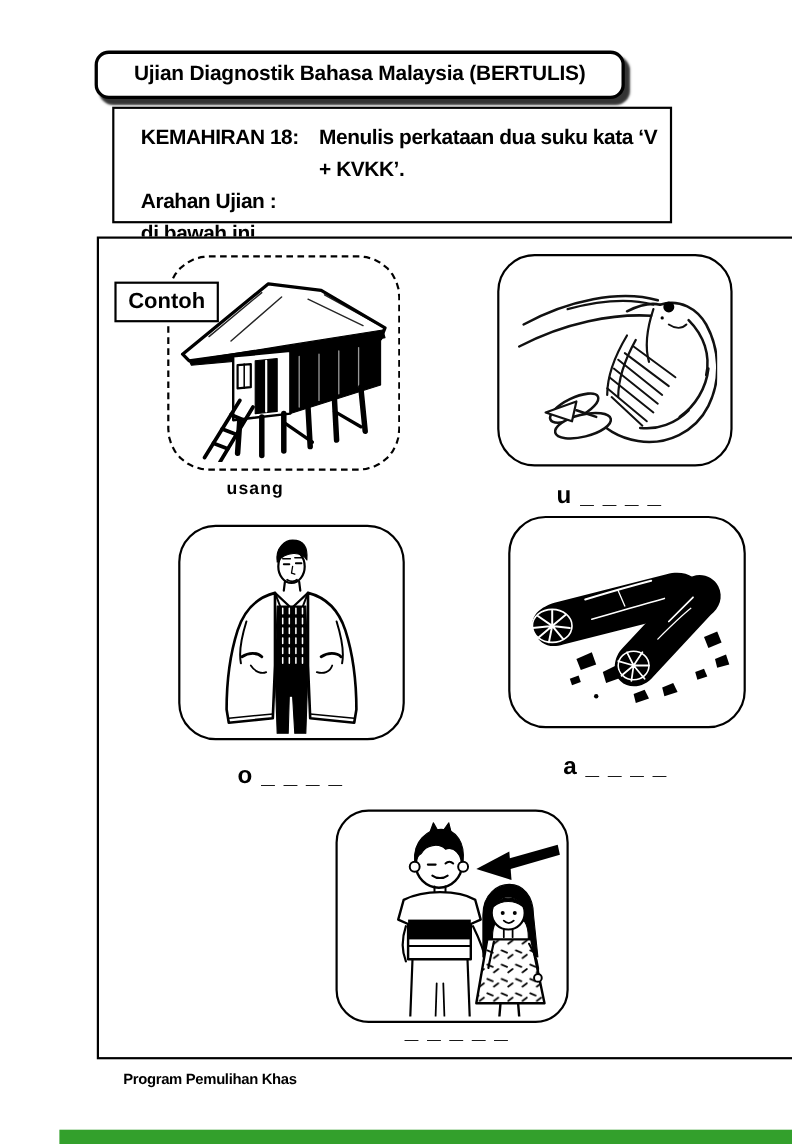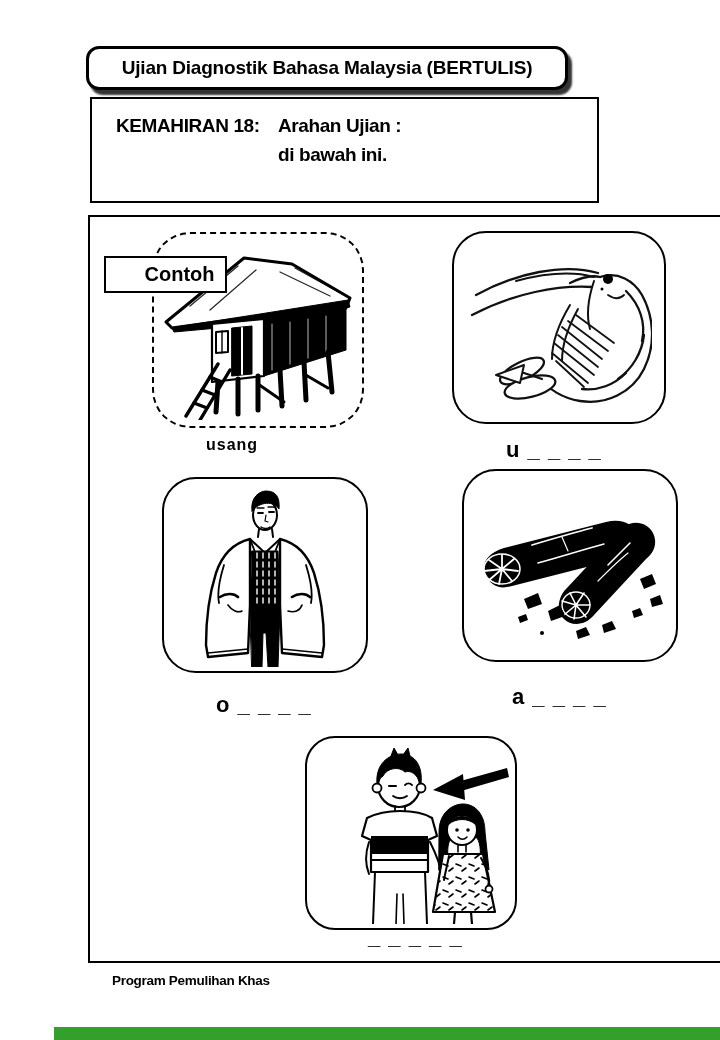--- a/index.html
+++ b/index.html
@@ -12,21 +12,21 @@
 
   .header-badge{
     position:absolute;left:38px;top:46px;width:476px;height:38px;
     border:3px solid #000;border-radius:13px;background:#fff;
     box-shadow:4px 5px 2px rgba(0,0,0,0.8);
     display:flex;align-items:center;justify-content:center;
     font-weight:bold;font-size:19px;letter-spacing:-0.2px;
   }
 
   .instruction-box{
-    position:absolute;left:42px;top:97px;width:509px;height:106px;
+    position:absolute;left:54px;top:97px;width:509px;height:106px;
     border:2.5px solid #000;background:#fff;box-sizing:border-box;
   }
   .instruction-grid{
     display:grid;grid-template-columns:162px 1fr;
     padding:12px 8px 0 24px;
     font-weight:bold;font-size:19px;line-height:29px;letter-spacing:-0.4px;
   }
 
   .main-box{
     position:absolute;left:40px;top:215px;width:649px;height:748px;
@@ -34,21 +34,21 @@
   }
 
   .card{position:absolute;background:#fff;box-sizing:border-box;}
   .card.dashed{border:2.5px dashed #000;border-radius:38px;}
   .card.solid{border:2px solid #000;border-radius:34px;}
 
   .contoh-box{
     position:absolute;left:56px;top:256px;width:91px;height:33px;
     border:2.5px solid #000;background:#fff;z-index:5;
     display:flex;align-items:center;justify-content:center;
-    font-weight:bold;font-size:20px;padding-left:28px;
+    font-weight:bold;font-size:20px;
   }
 
   .answer{
     position:absolute;font-weight:bold;font-size:22px;letter-spacing:1px;
     white-space:pre;
   }
 
   .illu{position:absolute;}
 
   .footer-program{
@@ -69,20 +69,21 @@
 
 <div class="page">
 
   <div class="header-badge">
     <span>Ujian Diagnostik Bahasa Malaysia (BERTULIS)</span>
   </div>
 
   <div class="instruction-box">
     <div class="instruction-grid">
       <span>KEMAHIRAN 18:</span>
+      <span>Menulis perkataan dua suku kata ‘V + KVKK’.</span>
       <span>Arahan Ujian :</span>
       <span></span>
       <span>di bawah ini.</span>
     </div>
   </div>
 
   <div class="main-box"></div>
 
   <div class="contoh-box">
     <span>Contoh</span>

